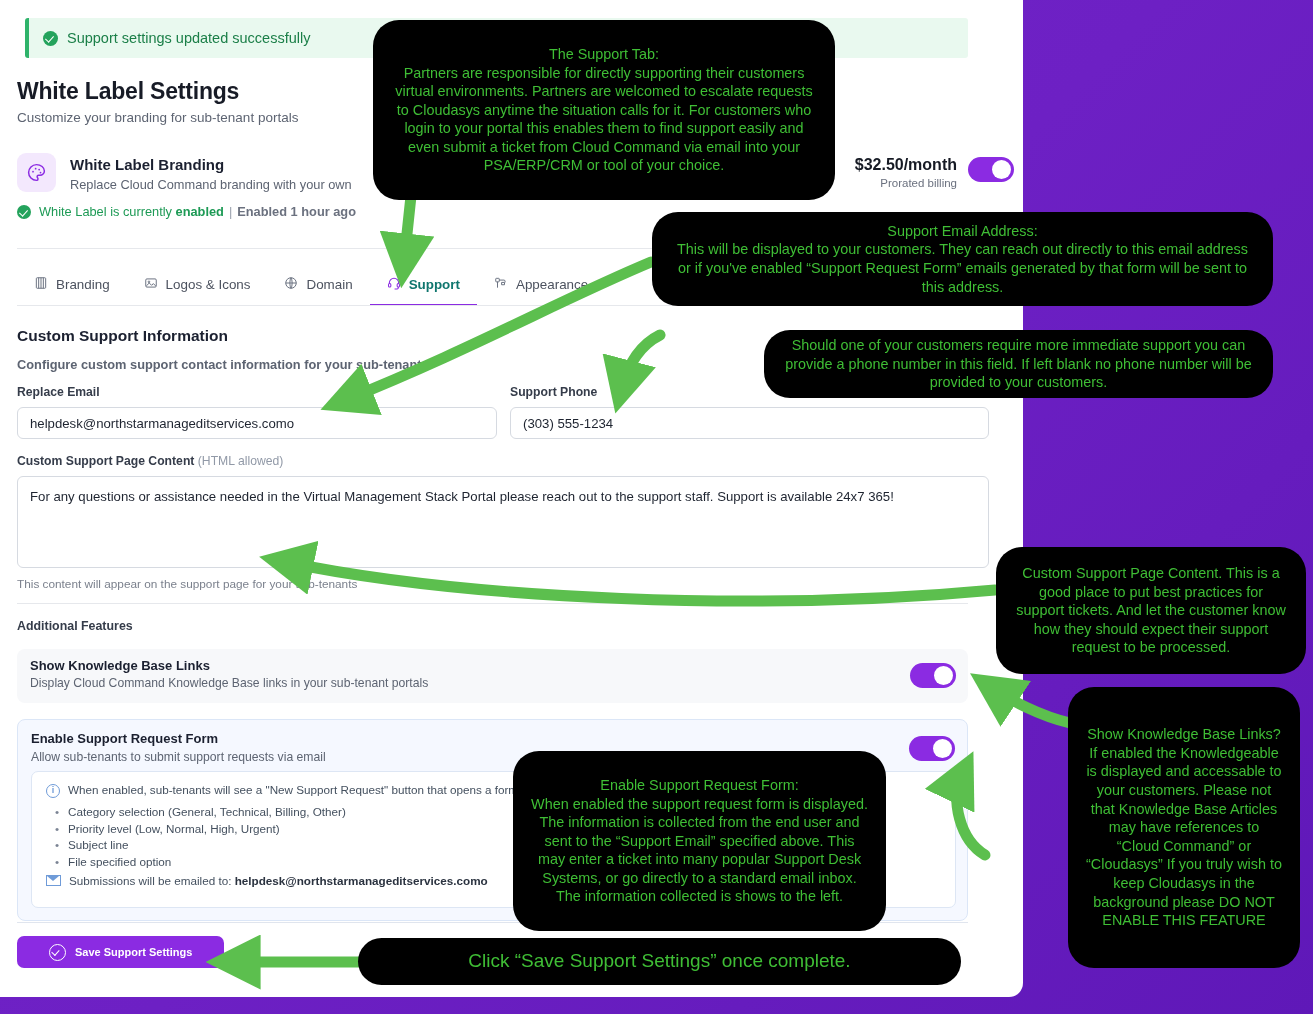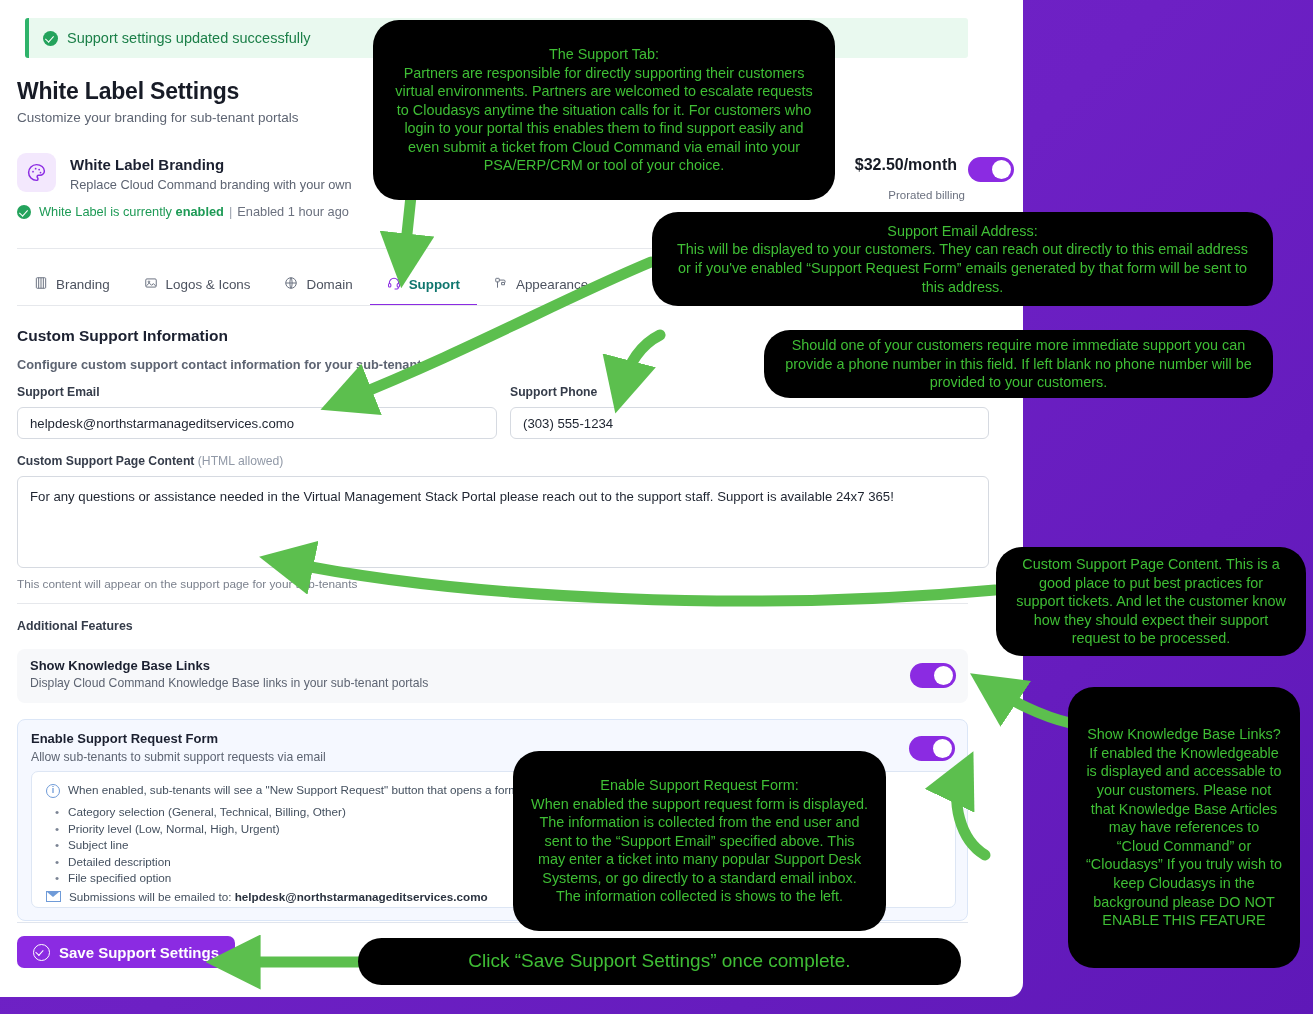--- a/index.html
+++ b/index.html
@@ -27,31 +27,31 @@
 
   h1.title{position:absolute;left:25px;top:86px;margin:0;font-size:23px;font-weight:700;color:#171b26;letter-spacing:-.2px;}
   .subtitle{position:absolute;left:25px;top:118px;font-size:13.5px;color:#5d6472;}
 
   
   .brand-icon{position:absolute;left:25px;top:161px;width:39px;height:39px;border-radius:9px;background:#f3e8fd;
      display:flex;align-items:center;justify-content:center;}
   .brand-name{position:absolute;left:78px;top:164px;font-size:15px;font-weight:700;color:#1b2030;}
   .brand-desc{position:absolute;left:78px;top:185px;font-size:12.8px;color:#5d6472;}
   .price{position:absolute;right:66px;top:164px;font-size:16px;font-weight:700;color:#161a24;text-align:right;}
-  .price-sub{position:absolute;right:58px;top:185px;font-size:11.5px;color:#6b717f;text-align:right;margin-top:12px;}
+  .price-sub{position:absolute;right:66px;top:185px;font-size:11.5px;color:#6b717f;text-align:right;}
   .toggle{width:46px;height:25px;border-radius:13px;background:#8b2be2;position:relative;cursor:pointer;}
   .toggle:after{content:"";position:absolute;right:3px;top:3px;width:19px;height:19px;border-radius:50%;background:#fff;}
   #mainToggle{position:absolute;right:9px;top:165px;}
 
   .status-row{position:absolute;left:25px;top:212px;display:flex;align-items:center;font-size:12.8px;}
   .status-row .ck{width:14px;height:14px;}
   .status-txt{color:#1d9a55;margin-left:8px;}
   .status-txt b{font-weight:700;}
   .status-sep{color:#9aa0ad;margin:0 5px;}
-  .status-meta{color:#6b717f;}
+  .status-meta{color:#6b717f;font-weight:bold;}
 
   .hr{position:absolute;left:25px;width:951px;height:1px;background:#e6e8ec;}
 
   
   .tabs{position:absolute;left:25px;top:278px;display:flex;align-items:flex-end;height:36px;}
   .tab{display:flex;align-items:center;gap:8px;padding:0 17px 11px 17px;font-size:13.4px;color:#4c525f;cursor:pointer;
        border-bottom:2.5px solid transparent;}
   .tab.active{color:#0f766e;font-weight:700;border-bottom-color:#8b2be2;}
   .tabs-line{position:absolute;left:25px;top:313px;width:951px;height:1px;background:#e6e8ec;}
 
@@ -88,21 +88,21 @@
   .mailrow{display:flex;align-items:center;gap:8px;font-size:11.7px;color:#44505f;margin-top:6px;}
   .mailrow b{font-weight:700;color:#2b3340;}
   .env{flex:0 0 auto;width:13px;height:9px;border:1.2px solid #6f9bd8;position:relative;}
   .env:before{content:"";position:absolute;left:0;top:0;width:0;height:0;
      border-left:6.5px solid transparent;border-right:6.5px solid transparent;border-top:5px solid #6f9bd8;}
 
   #tglKB{position:absolute;right:12px;top:14px;}
   #tglSR{position:absolute;right:12px;top:16px;}
 
   .savebtn{position:absolute;left:25px;top:944px;height:32px;background:#8b2be2;border-radius:7px;
-     display:flex;align-items:center;gap:9px;padding:0 16px;color:#fff;font-size:15px;font-weight:700;cursor:pointer;border:none;
+     display:flex;align-items:center;gap:9px;padding:0 32px;color:#fff;font-size:11px;font-weight:700;cursor:pointer;border:none;
      font-family:inherit;}
   .savebtn .ringck{width:15px;height:15px;border-radius:50%;border:1.6px solid #fff;position:relative;flex:0 0 auto;}
   .savebtn .ringck:after{content:"";position:absolute;left:3.4px;top:3px;width:3.5px;height:6px;
      border:solid #fff;border-width:0 1.6px 1.6px 0;transform:rotate(42deg);}
   .save-line{position:absolute;left:25px;top:930px;width:951px;height:1px;background:#e0e5ee;}
 
   
   #anno{position:absolute;left:0;top:0;width:1313px;height:1014px;pointer-events:none;}
   .bubble{position:absolute;background:#000;border-radius:26px;color:#3fbe35;
       text-align:center;font-size:14.4px;line-height:18.6px;box-sizing:border-box;
@@ -196,21 +196,21 @@
           </svg>
       </span>
       <span>Appearance</span>
     </div>
   </div>
   <div class="tabs-line"></div>
 
   <div class="sec-title">Custom Support Information</div>
   <div class="sec-desc">Configure custom support contact information for your sub-tenants</div>
 
-  <div class="flabel" style="left:25px;top:393px">Support Email</div>
+  <div class="flabel" style="left:25px;top:393px">Replace Email</div>
   <input class="finput" style="left: 25px; top: 415px; width: 480px;" value="helpdesk@northstarmanageditservices.como">
 
   <div class="flabel" style="left:518px;top:393px">Support Phone</div>
   <input class="finput" style="left: 518px; top: 415px; width: 479px;" value="(303) 555-1234">
 
   <div class="flabel" style="left:25px;top:462px">
     <span>Custom Support Page Content</span> <span class="hint">(HTML allowed)</span>
   </div>
   <textarea class="ftext" style="left: 25px; top: 484px; width: 972px; height: 92px;">For any questions or assistance needed in the Virtual Management Stack Portal please reach out to the support staff. Support is available 24x7 365!</textarea>
   <div class="fhelp" style="left:25px;top:585px">This content will appear on the support page for your sub-tenants</div>
@@ -231,21 +231,20 @@
 
     <div class="infobox">
       <div class="info-head">
         <span class="ic-info">i</span>
         <span>When enabled, sub-tenants will see a "New Support Request" button that opens a form with:</span>
       </div>
       <ul class="bul">
         <li>Category selection (General, Technical, Billing, Other)</li>
         <li>Priority level (Low, Normal, High, Urgent)</li>
         <li>Subject line</li>
-        <li>Detailed description</li>
         <li>File specified option</li>
       </ul>
       <div class="mailrow">
         <span class="env"></span>
         <span><span>Submissions will be emailed to: </span><b>helpdesk@northstarmanageditservices.como</b></span>
       </div>
     </div>
   </div>
 
   <div class="save-line"></div>
@@ -272,20 +271,20 @@
   </g>
 </svg>
 
 <div class="bubble" style="left:373px;top:20px;width:462px;height:180px;">
     <div>The Support Tab:<br>Partners are responsible for directly supporting their customers virtual environments. Partners are welcomed to escalate requests to Cloudasys anytime the situation calls for it. For customers who login to your portal this enables them to find support easily and even submit a ticket from Cloud Command via email into your PSA/ERP/CRM or tool of your choice.</div>
   </div>
 <div class="bubble" style="left:652px;top:212px;width:621px;height:94px;">
     <div>Support Email Address:<br>This will be displayed to your customers. They can reach out directly to this email address or if you've enabled “Support Request Form” emails generated by that form will be sent to this address.</div>
   </div>
 <div class="bubble" style="left:764px;top:330px;width:509px;height:68px;">Should one of your customers require more immediate support you can provide a phone number in this field. If left blank no phone number will be provided to your customers.</div>
-<div class="bubble" style="left:996px;top:547px;width:310px;height:109px;">Custom Support Page Content. This is a good place to put best practices for support tickets. And let the customer know how they should expect their support request to be processed.</div>
+<div class="bubble" style="left:996px;top:547px;width:310px;height:127px;">Custom Support Page Content. This is a good place to put best practices for support tickets. And let the customer know how they should expect their support request to be processed.</div>
 <div class="bubble" style="left:1068px;top:687px;width:232px;height:281px;">
     <div>Show Knowledge Base Links?<br>If enabled the Knowledgeable is displayed and accessable to your customers. Please not that Knowledge Base Articles may have references to “Cloud Command” or “Cloudasys”  If you truly wish to keep Cloudasys in the background please DO NOT ENABLE THIS FEATURE</div>
   </div>
 <div class="bubble" style="left:513px;top:751px;width:373px;height:180px;">
     <div>Enable Support Request Form:<br>When enabled the support request form is displayed. The information is collected from the end user and sent to the “Support Email” specified above. This may enter a ticket into many popular Support Desk Systems, or go directly to a standard email inbox. The information collected is shows to the left.</div>
   </div>
 <div class="bubble pill" style="left:358px;top:938px;width:603px;height:47px;">Click “Save Support Settings” once complete.</div>
 
 </body></html>

